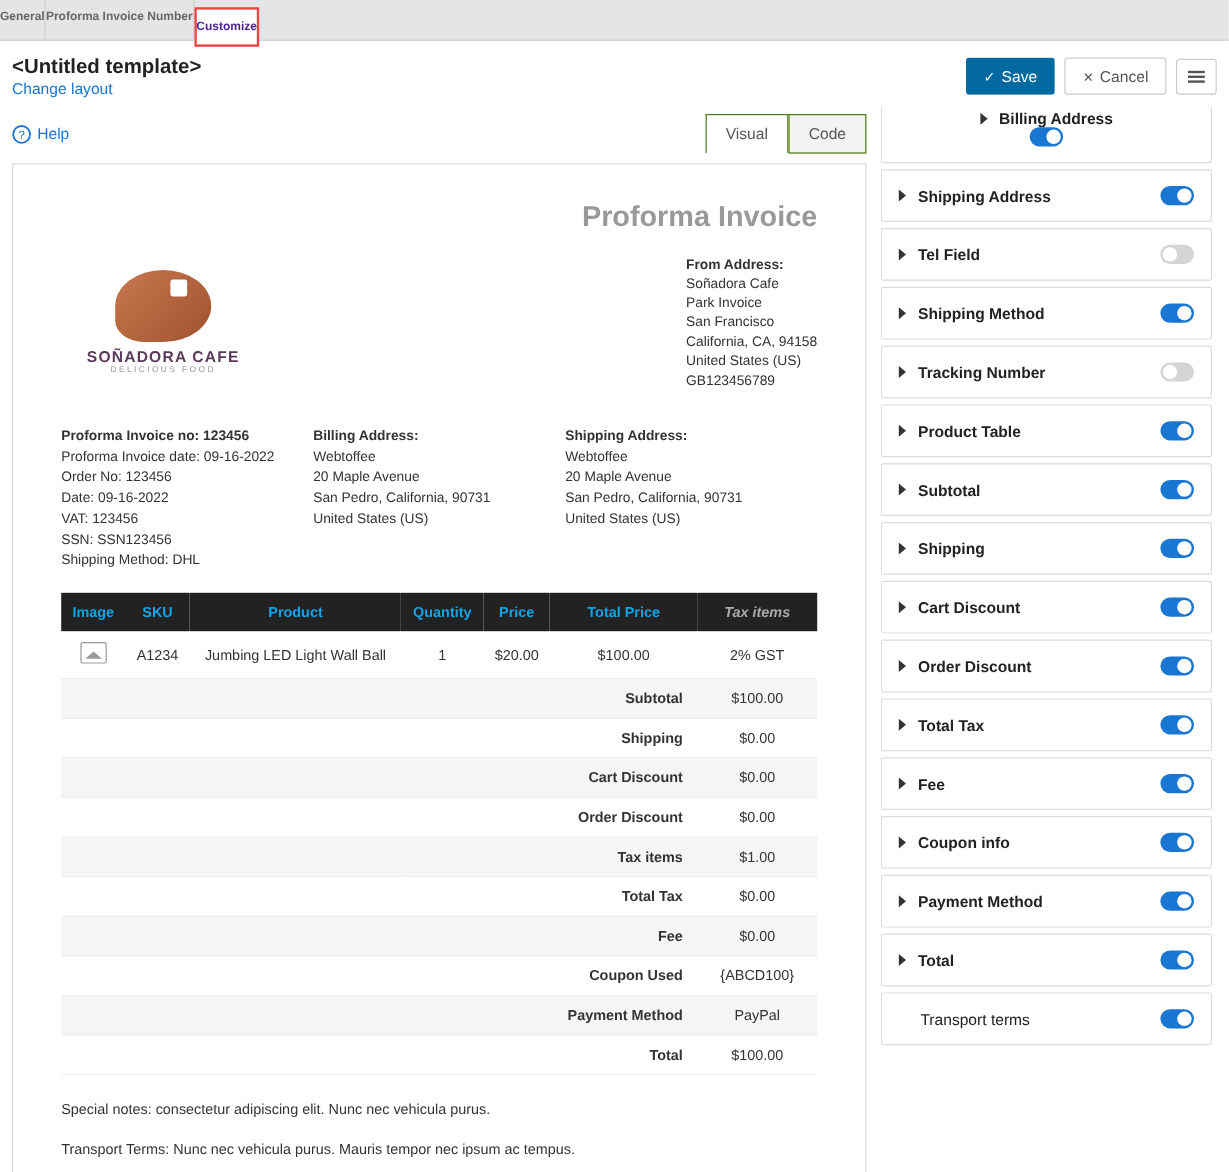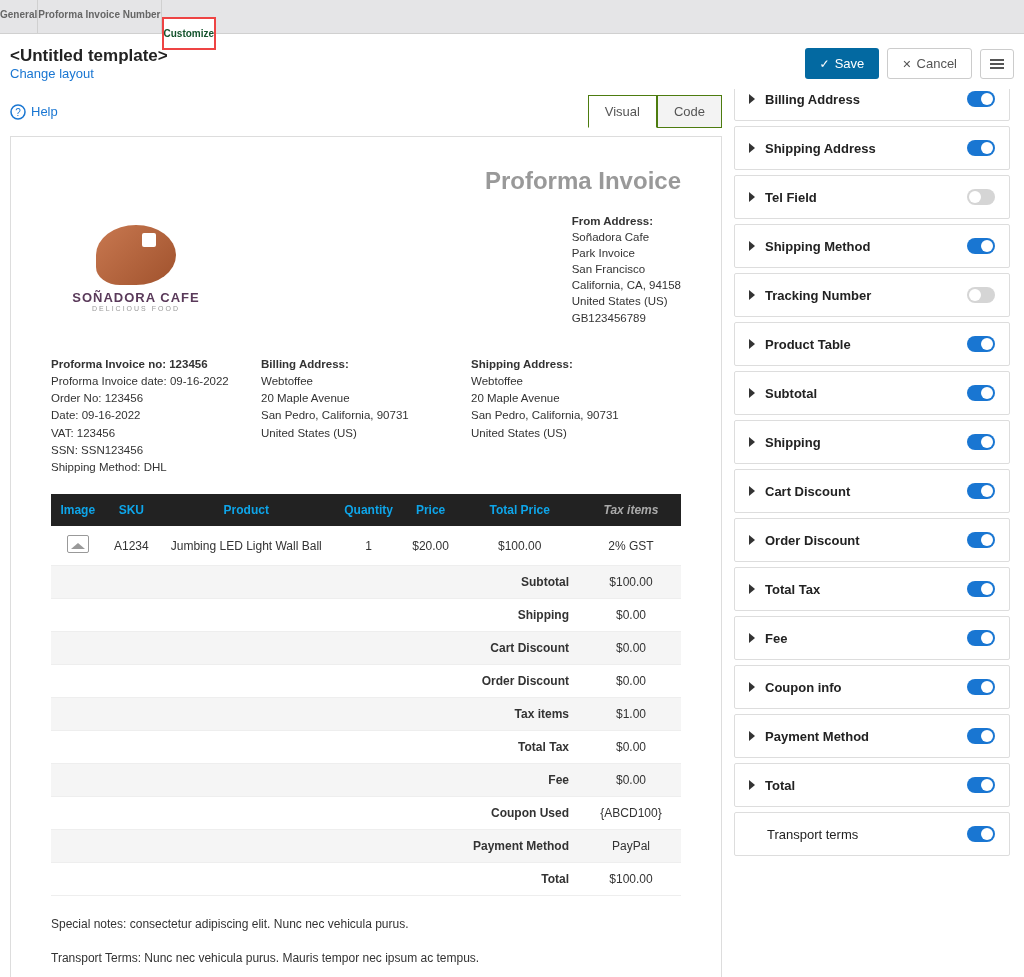--- a/index.html
+++ b/index.html
@@ -1,19 +1,19 @@
 <!DOCTYPE html>
 <html><head>
 <meta charset="utf-8">
 <style>
 * { box-sizing: border-box; margin: 0; padding: 0; }
 body { font-family: -apple-system, BlinkMacSystemFont, "Segoe UI", Arial, sans-serif; font-size: 13px; color: #333; background: #fff; }
 .tabs-bar { background: #e5e5e7; border-bottom: 1px solid #d0d0d0; display: flex; padding: 0; }
 .tab { padding: 9px 0; font-size: 10px; font-weight: 600; color: #666; cursor: pointer; border-right: 1px solid #d0d0d0; }
-.tab.active { background: #fff; color: #14532d; border: 2px solid #e44; position: relative; top: 17px; }
+.tab.active { background: #fff; color: #4c1d95; border: 2px solid #e44; position: relative; top: 6px; }
 .header-row { display: flex; justify-content: space-between; align-items: center; padding: 12px 10px 8px 10px; }
 .header-left { }
 .template-title { font-size: 17px; font-weight: 700; color: #222; }
 .change-layout { color: #1976d2; font-size: 13px; text-decoration: none; cursor: pointer; }
 .header-actions { display: flex; gap: 8px; align-items: center; }
 .btn { padding: 7px 14px; border-radius: 3px; font-size: 13px; cursor: pointer; border: 1px solid transparent; display: inline-flex; align-items: center; gap: 5px; }
 .btn-primary { background: #0369a1; color: #fff; }
 .btn-secondary { background: #fff; border-color: #ccc; color: #555; }
 .btn-icon { background: #fff; border: 1px solid #ccc; padding: 7px 9px; }
 .main-row { display: flex; padding: 0 10px 10px 10px; gap: 12px; align-items: flex-start; }
@@ -53,21 +53,21 @@
 .panel-item { background: #fff; border: 1px solid #ddd; border-radius: 2px; margin-bottom: 5px; padding: 13px 14px; display: flex; align-items: center; justify-content: space-between; }
 .panel-left { display: flex; align-items: center; gap: 10px; font-weight: 600; font-size: 13px; color: #222; }
 .caret { width: 0; height: 0; border-top: 5px solid transparent; border-bottom: 5px solid transparent; border-left: 6px solid #333; }
 .toggle { width: 28px; height: 16px; border-radius: 8px; position: relative; }
 .toggle.on { background: #1976d2; }
 .toggle.off { background: #d5d5d5; }
 .toggle::after { content: ""; position: absolute; width: 12px; height: 12px; background: #fff; border-radius: 50%; top: 2px; }
 .toggle.on::after { right: 2px; }
 .toggle.off::after { left: 2px; }
 .panel-item.sub .panel-left { padding-left: 18px; font-weight: 500; }
-.panel-item.cutoff { padding-top: 6px; margin-top: -5px; }
+.panel-item.cutoff { padding-top: 6px; margin-top: -5px; flex-direction: column; }
 .check-icon::before { content: "✓"; font-size: 12px; }
 .x-icon::before { content: "✕"; font-size: 11px; }
 .menu-icon { display: inline-block; width: 14px; }
 .menu-icon span { display: block; height: 2px; background: #555; margin: 2px 0; }
 .right-scroll::-webkit-scrollbar { width: 10px; }
 .right-scroll::-webkit-scrollbar-thumb { background: #bbb; border-radius: 5px; }
 </style>
 </head>
 <body>
 

